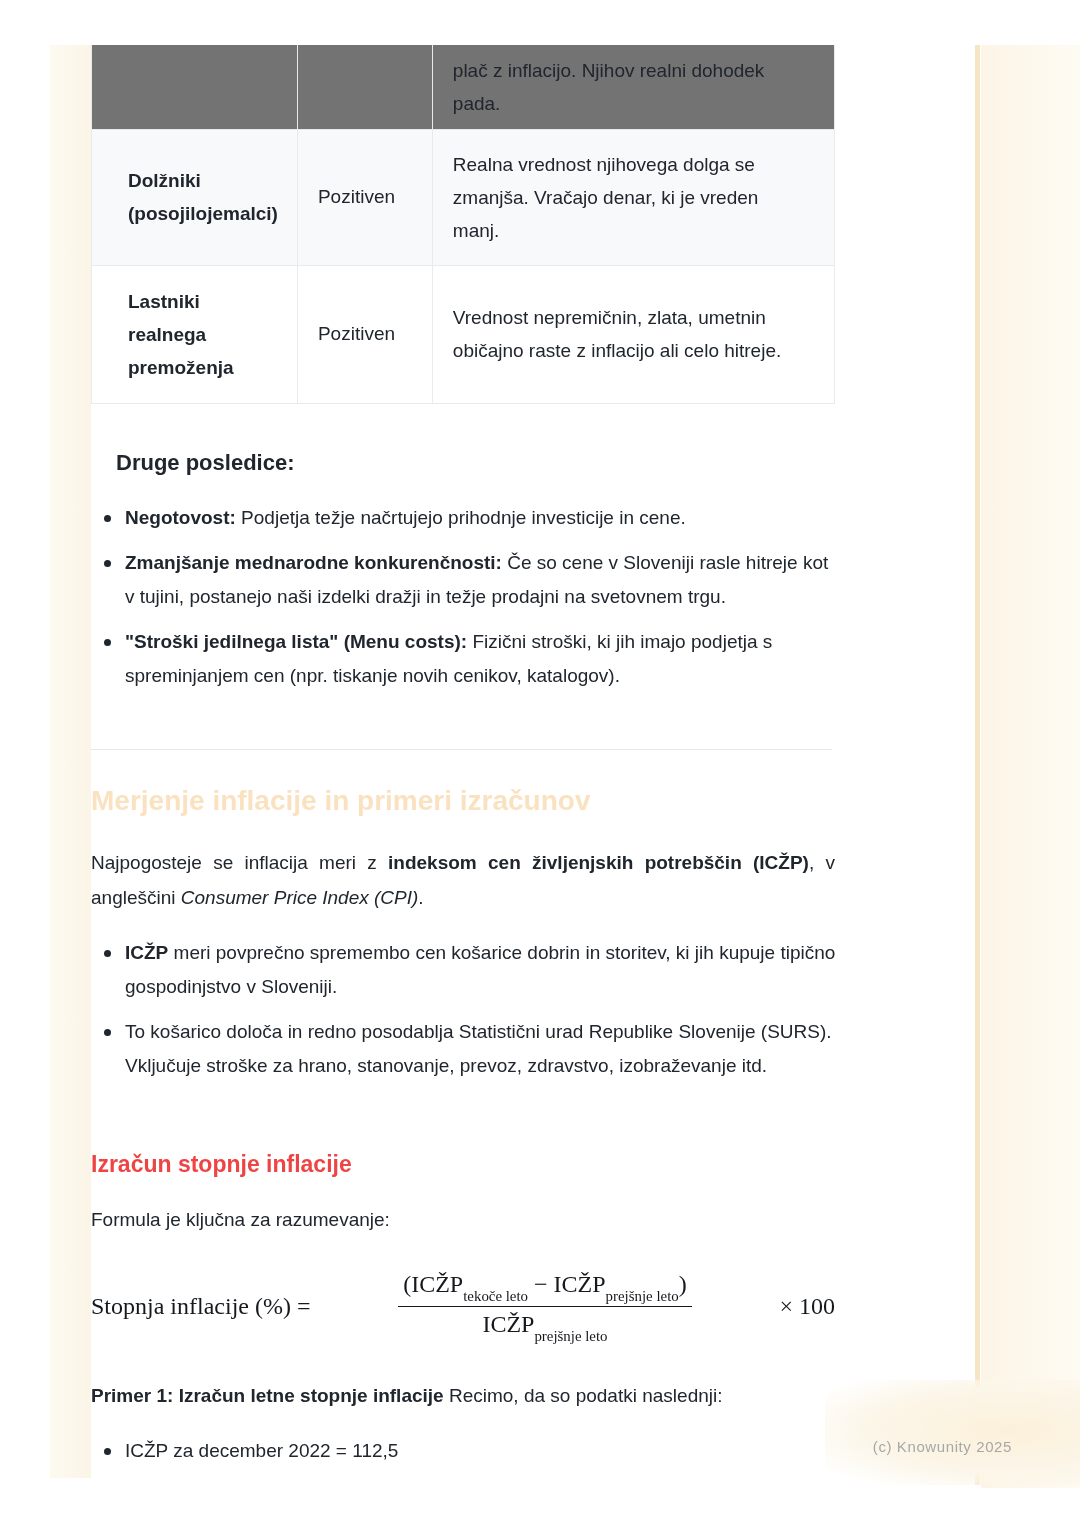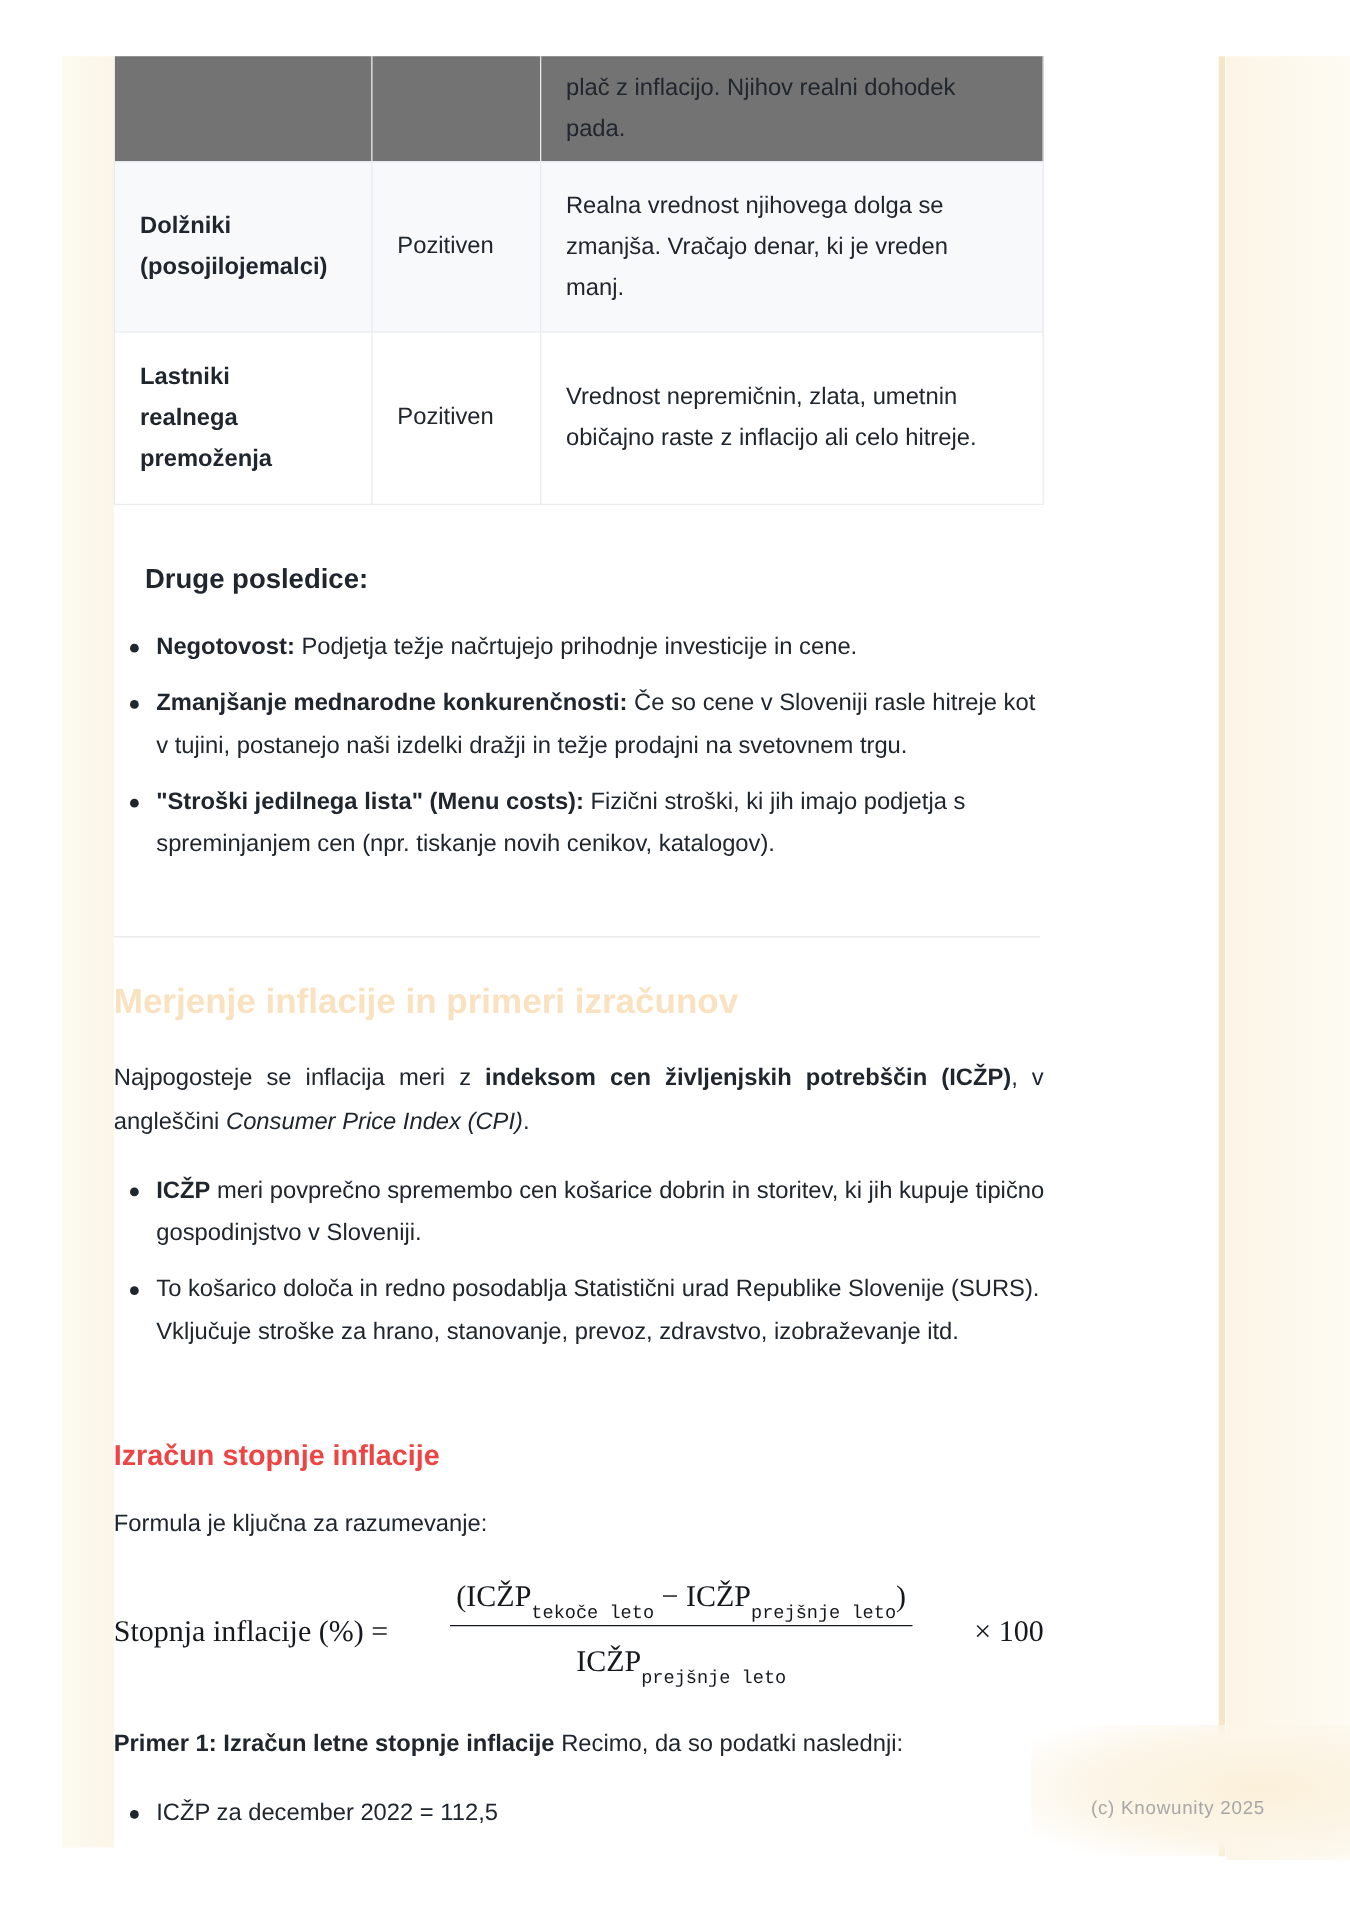--- a/index.html
+++ b/index.html
@@ -14,21 +14,21 @@
                  background:linear-gradient(to right,#fcf5e6,#fefbf3); }
   .tan-line    { position:absolute; left:975px; top:45px; width:5px; height:1440px;
                  background:#f6e6c6; }
   .corner-blob { position:absolute; left:825px; top:1380px; width:255px; height:105px;
                  background:radial-gradient(ellipse at 72% 48%, #fbf0da 0%, #fcf6e9 55%, rgba(252,246,233,0) 88%); }
 
   
   table.cmp { position:absolute; left:91px; top:45px; width:744px; border-collapse:collapse; }
   table.cmp td { border:1px solid #e8eaee; vertical-align:middle; font-size:19px; }
   table.cmp tr:first-child td { border-top:none; }
-  td.c1 { width:206px; padding-left:20px; font-weight:700; }
+  td.c1 { width:206px; padding-left:36px; font-weight:700; }
   td.c2 { width:135px; padding-left:20px; }
   td.c3 { width:403px; padding-left:20px; padding-right:14px; }
   tr.r1 td { height:84px; background:#737373; }
   tr.r2 td { height:136px; background:#f8f9fb; }
   tr.r3 td { height:138px; background:#ffffff; }
   .cellline { line-height:33px; }
 
   
   .abs { position:absolute; }
   .bold-heading { font-size:22px; font-weight:700; line-height:27px;margin-left:25px; }
@@ -43,22 +43,22 @@
   ul.blist li { position:relative; padding-left:34px; font-size:19px; line-height:34px; margin-bottom:11px; }
   ul.blist li:last-child { margin-bottom:0; }
   .dot { position:absolute; left:13px; top:14px; width:7px; height:7px; border-radius:50%; background:#20262e; }
 
   
   .formula { position:absolute; left:91px; top:1258px; width:744px; height:96px;
              display:flex; align-items:center; justify-content:space-between; gap:9px;
              font-family:"Liberation Serif", serif; font-size:24px; color:#15181c; }
   .frac { display:inline-flex; flex-direction:column; align-items:center; }
   .frac .num { padding:0 5px 4px 5px; border-bottom:1.6px solid #15181c; }
-  .frac .den { padding-top:16px; }
-  .formula sub { font-size:0.62em; position:relative; bottom:-0.22em;font-family:Liberation Mono, monospace; }
+  .frac .den { padding-top:4px; }
+  .formula sub { font-size:0.62em; position:relative; bottom:-0.22em; }
 
   .footer { position:absolute; top:1438px; right:68px; font-size:15px; letter-spacing:0.6px; color:#a7a7a8; }
 </style>
 </head>
 <body>
 
 <div id="canvas">
 
   <div class="left-strip"></div>
   <div class="right-strip"></div>

